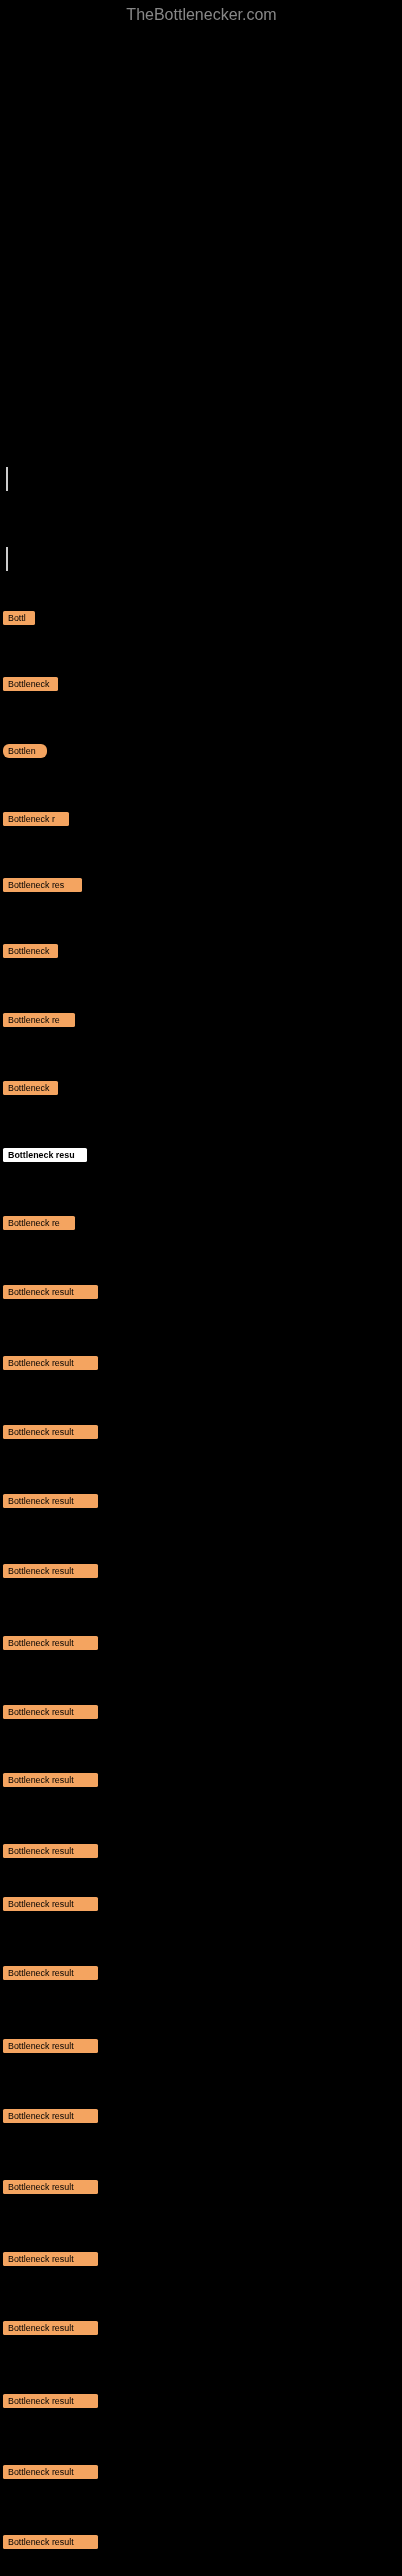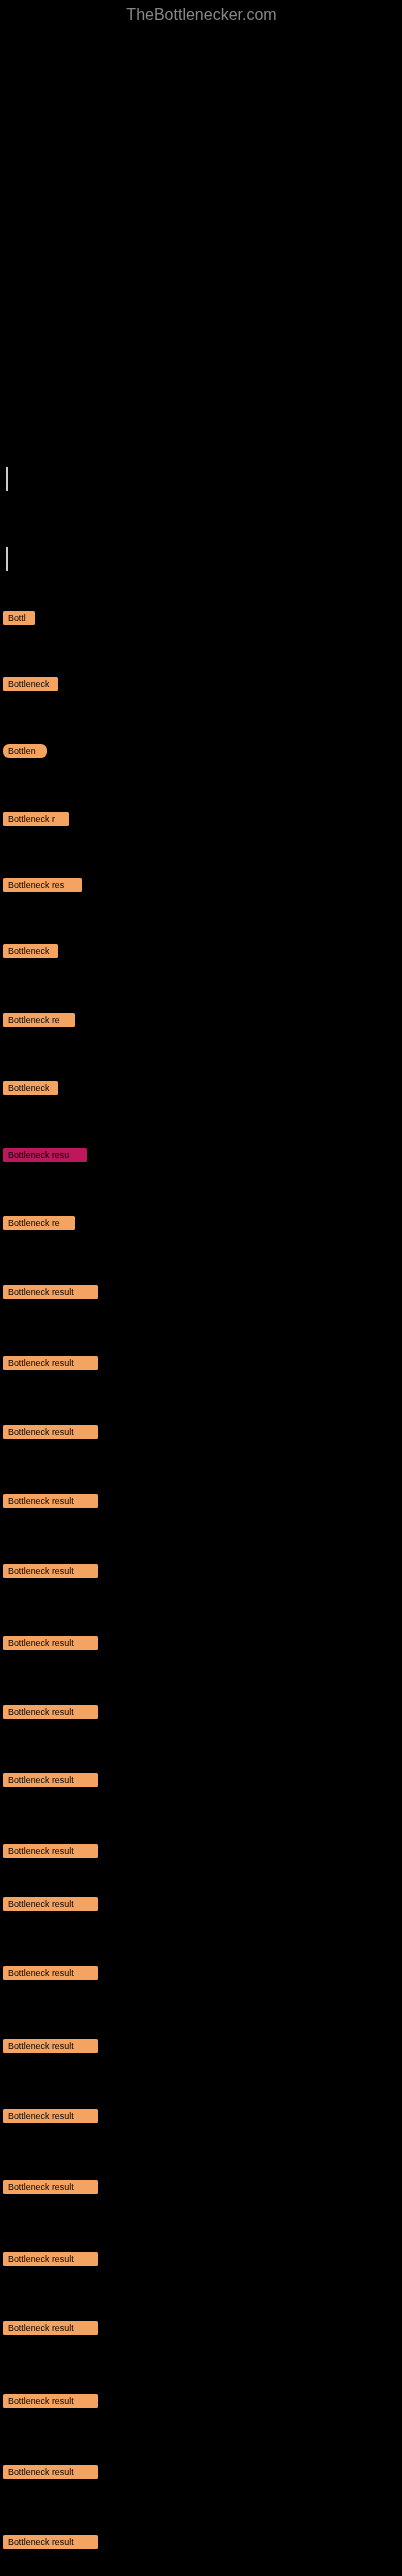--- a/index.html
+++ b/index.html
@@ -55,21 +55,21 @@
 
 <div id="badges-container">
     <div style="position: absolute; top: 609px; left: 3.2px;"><span style="background-color: rgb(244, 164, 96); color: rgb(0, 0, 0); font-size: 8.9px; padding: 2.4px 4.8px; border-radius: 1.6px; white-space: nowrap; display: inline-block; min-width: 32px;">Bottl</span></div>
     <div style="position: absolute; top: 675px; left: 3.2px;"><span style="background-color: rgb(244, 164, 96); color: rgb(0, 0, 0); font-size: 8.9px; padding: 2.4px 4.8px; border-radius: 1.6px; white-space: nowrap; display: inline-block; min-width: 55px;">Bottleneck</span></div>
     <div style="position: absolute; top: 742px; left: 3.2px;"><span style="background-color: rgb(244, 164, 96); color: rgb(0, 0, 0); font-size: 8.9px; padding: 2.4px 4.8px; border-radius: 6px; white-space: nowrap; display: inline-block; min-width: 44px;">Bottlen</span></div>
     <div style="position: absolute; top: 810px; left: 3.2px;"><span style="background-color: rgb(244, 164, 96); color: rgb(0, 0, 0); font-size: 8.9px; padding: 2.4px 4.8px; border-radius: 1.6px; white-space: nowrap; display: inline-block; min-width: 66px;">Bottleneck r</span></div>
     <div style="position: absolute; top: 876px; left: 3.2px;"><span style="background-color: rgb(244, 164, 96); color: rgb(0, 0, 0); font-size: 8.9px; padding: 2.4px 4.8px; border-radius: 1.6px; white-space: nowrap; display: inline-block; min-width: 79px;">Bottleneck res</span></div>
     <div style="position: absolute; top: 942px; left: 3.2px;"><span style="background-color: rgb(244, 164, 96); color: rgb(0, 0, 0); font-size: 8.9px; padding: 2.4px 4.8px; border-radius: 1.6px; white-space: nowrap; display: inline-block; min-width: 55px;">Bottleneck</span></div>
     <div style="position: absolute; top: 1011px; left: 3.2px;"><span style="background-color: rgb(244, 164, 96); color: rgb(0, 0, 0); font-size: 8.9px; padding: 2.4px 4.8px; border-radius: 1.6px; white-space: nowrap; display: inline-block; min-width: 72px;">Bottleneck re</span></div>
     <div style="position: absolute; top: 1079px; left: 3.2px;"><span style="background-color: rgb(244, 164, 96); color: rgb(0, 0, 0); font-size: 8.9px; padding: 2.4px 4.8px; border-radius: 1.6px; white-space: nowrap; display: inline-block; min-width: 55px;">Bottleneck</span></div>
-    <div style="position: absolute; top: 1146px; left: 3.2px;"><span style="background-color: #be185d; color: rgb(0, 0, 0); font-size: 8.9px; padding: 2.4px 4.8px; border-radius: 1.6px; white-space: nowrap; display: inline-block; min-width: 84px;">Bottleneck resu</span></div>
+    <div style="position: absolute; top: 1146px; left: 3.2px;"><span style="background-color: #ffffff; color: rgb(0, 0, 0); font-size: 8.9px; padding: 2.4px 4.8px; border-radius: 1.6px; white-space: nowrap; display: inline-block; min-width: 84px; font-weight: bold;">Bottleneck resu</span></div>
     <div style="position: absolute; top: 1214px; left: 3.2px;"><span style="background-color: rgb(244, 164, 96); color: rgb(0, 0, 0); font-size: 8.9px; padding: 2.4px 4.8px; border-radius: 1.6px; white-space: nowrap; display: inline-block; min-width: 72px;">Bottleneck re</span></div>
     <div style="position: absolute; top: 1283px; left: 3.2px;"><span style="background-color: rgb(244, 164, 96); color: rgb(0, 0, 0); font-size: 8.9px; padding: 2.4px 4.8px; border-radius: 1.6px; white-space: nowrap; display: inline-block; min-width: 95px;">Bottleneck result</span></div>
     <div style="position: absolute; top: 1354px; left: 3.2px;"><span style="background-color: rgb(244, 164, 96); color: rgb(0, 0, 0); font-size: 8.9px; padding: 2.4px 4.8px; border-radius: 1.6px; white-space: nowrap; display: inline-block; min-width: 95px;">Bottleneck result</span></div>
     <div style="position: absolute; top: 1423px; left: 3.2px;"><span style="background-color: rgb(244, 164, 96); color: rgb(0, 0, 0); font-size: 8.9px; padding: 2.4px 4.8px; border-radius: 1.6px; white-space: nowrap; display: inline-block; min-width: 95px;">Bottleneck result</span></div>
     <div style="position: absolute; top: 1492px; left: 3.2px;"><span style="background-color: rgb(244, 164, 96); color: rgb(0, 0, 0); font-size: 8.9px; padding: 2.4px 4.8px; border-radius: 1.6px; white-space: nowrap; display: inline-block; min-width: 95px;">Bottleneck result</span></div>
     <div style="position: absolute; top: 1562px; left: 3.2px;"><span style="background-color: rgb(244, 164, 96); color: rgb(0, 0, 0); font-size: 8.9px; padding: 2.4px 4.8px; border-radius: 1.6px; white-space: nowrap; display: inline-block; min-width: 95px;">Bottleneck result</span></div>
     <div style="position: absolute; top: 1634px; left: 3.2px;"><span style="background-color: rgb(244, 164, 96); color: rgb(0, 0, 0); font-size: 8.9px; padding: 2.4px 4.8px; border-radius: 1.6px; white-space: nowrap; display: inline-block; min-width: 95px;">Bottleneck result</span></div>
     <div style="position: absolute; top: 1703px; left: 3.2px;"><span style="background-color: rgb(244, 164, 96); color: rgb(0, 0, 0); font-size: 8.9px; padding: 2.4px 4.8px; border-radius: 1.6px; white-space: nowrap; display: inline-block; min-width: 95px;">Bottleneck result</span></div>
     <div style="position: absolute; top: 1771px; left: 3.2px;"><span style="background-color: rgb(244, 164, 96); color: rgb(0, 0, 0); font-size: 8.9px; padding: 2.4px 4.8px; border-radius: 1.6px; white-space: nowrap; display: inline-block; min-width: 95px;">Bottleneck result</span></div>
     <div style="position: absolute; top: 1842px; left: 3.2px;"><span style="background-color: rgb(244, 164, 96); color: rgb(0, 0, 0); font-size: 8.9px; padding: 2.4px 4.8px; border-radius: 1.6px; white-space: nowrap; display: inline-block; min-width: 95px;">Bottleneck result</span></div>

